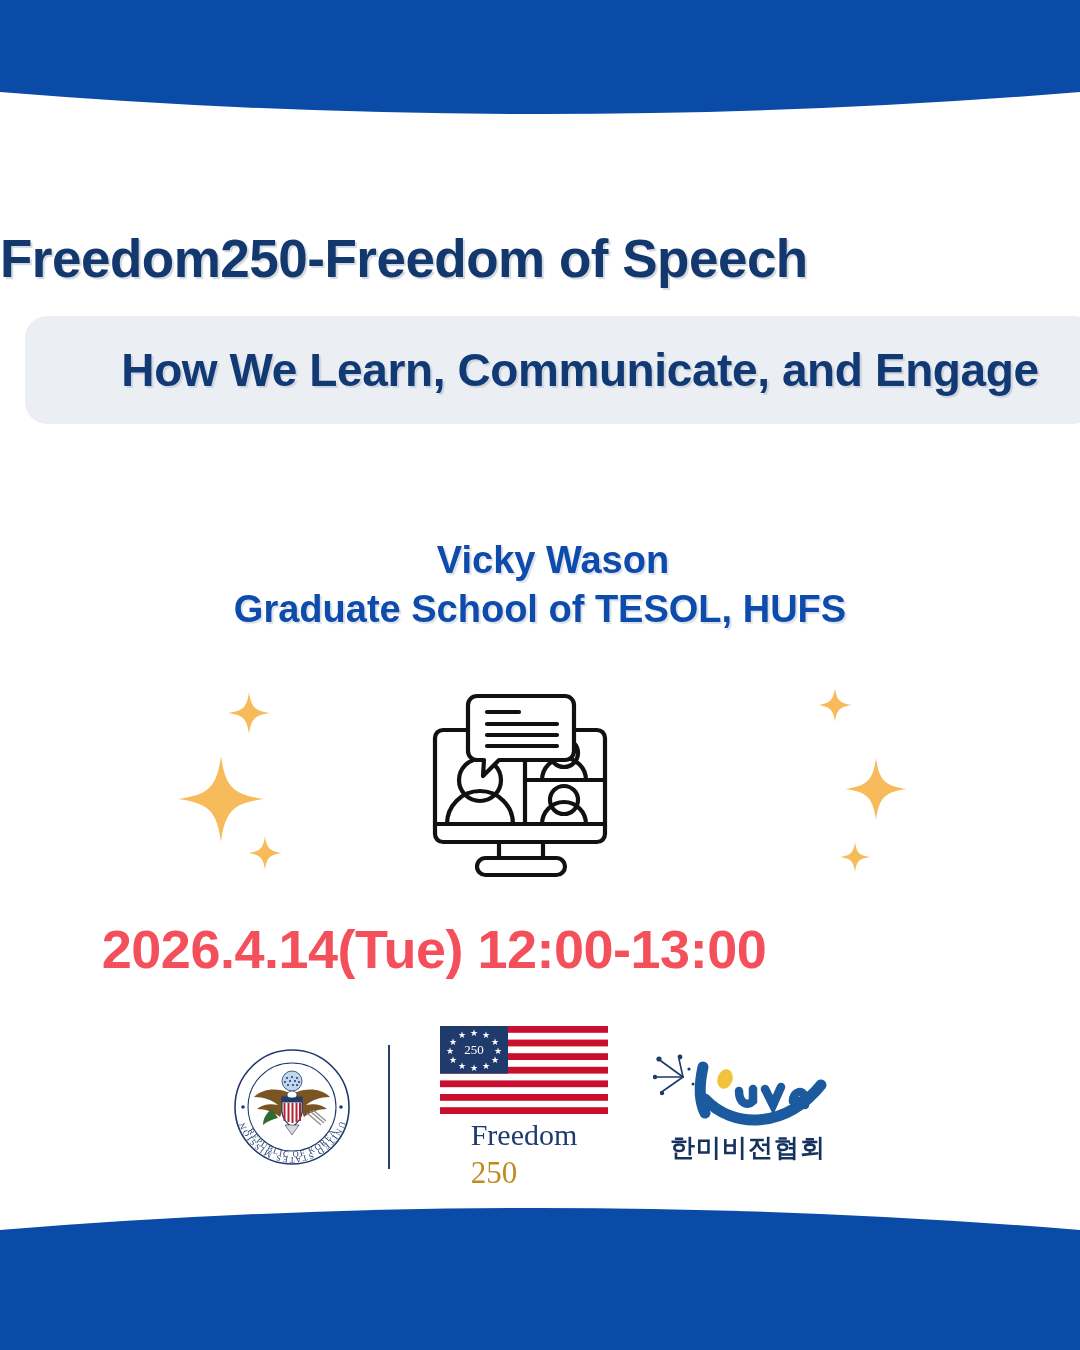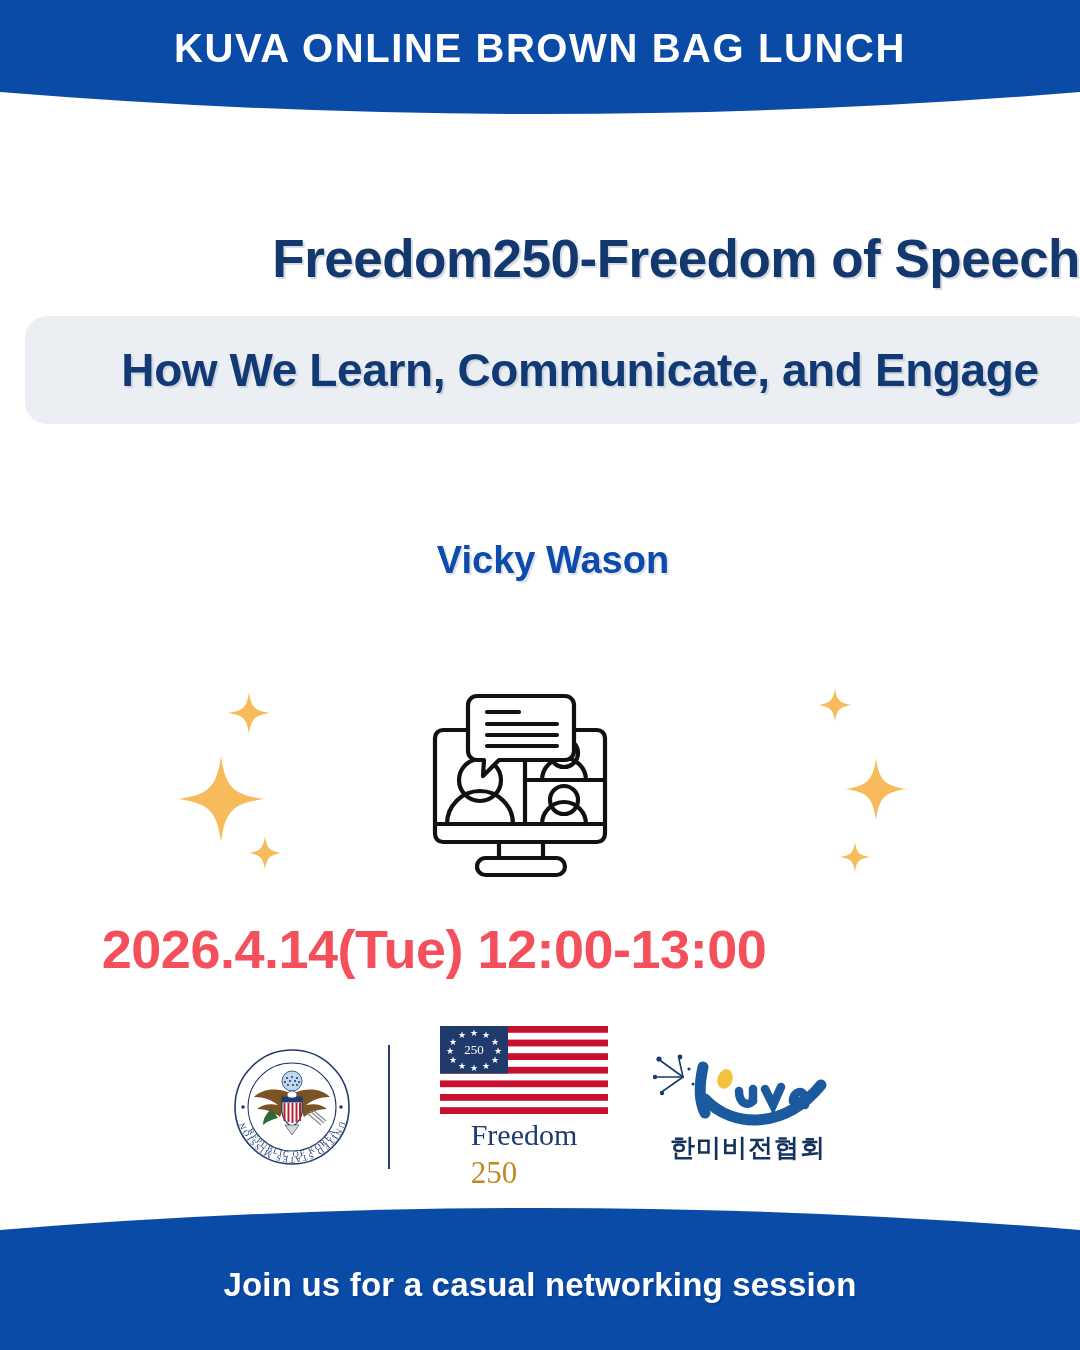--- a/index.html
+++ b/index.html
@@ -18,21 +18,21 @@
   .header-title{
     position:absolute;left:0;top:26px;width:1080px;
     text-align:center;color:#ffffff;
     font-size:40px;font-weight:bold;letter-spacing:1.6px;
     z-index:3;
   }
 
   
   .main-title{
     position:absolute;left:0;top:228px;width:1080px;
-    text-align:right;color:#13386E;
+    text-align:left;color:#13386E;
     font-size:53px;font-weight:bold;letter-spacing:-0.5px;
     text-shadow:2px 2px 1px rgba(160,170,185,0.45);
   }
 
   
   .subtitle-box{
     position:absolute;left:25px;top:316px;width:1030px;height:108px;
     background:#EBEFF4;border-radius:22px;
     display:flex;align-items:center;justify-content:center;padding-left:40px;
   }
@@ -95,30 +95,30 @@
 </head>
 <body>
 
 <div class="poster">
 
   <div class="header-band">
     <svg viewBox="0 0 1080 130" preserveAspectRatio="none" aria-hidden="true">
       <path d="M0,0 L1080,0 L1080,92 Q540,136 0,92 Z" fill="#0A4BA8"></path>
     </svg>
   </div>
-  <div class="header-title">KUVA ONLINE BROWN BAG LUNCH</div>
 
   <div class="main-title">Freedom250-Freedom of Speech</div>
 
   <div class="subtitle-box">
     <div class="subtitle-text">How We Learn, Communicate, and Engage</div>
   </div>
 
   <div class="speaker">
     <div class="speaker-name">Vicky Wason</div>
+    <div class="speaker-affil">Graduate School of TESOL, HUFS</div>
   </div>
 
   <div class="illus">
 
     <div class="sparkle" style="left:228px;top:22px;">
       <svg width="42" height="42" viewBox="0 0 100 100">
           <path d="M50 0 C55 36 64 45 100 50 C64 55 55 64 50 100 C45 64 36 55 0 50 C36 45 45 36 50 0 Z" fill="#F8BB5C"></path>
         </svg>
     </div>
     <div class="sparkle" style="left:178px;top:86px;">
@@ -323,15 +323,14 @@
       </div>
       <div class="kuva-kr">한미비전협회</div>
     </div>
   </div>
 
   <div class="footer-band">
     <svg viewBox="0 0 1080 150" preserveAspectRatio="none" aria-hidden="true">
       <path d="M0,30 Q540,-14 1080,30 L1080,150 L0,150 Z" fill="#0A4BA8"></path>
     </svg>
   </div>
-  <div class="footer-text">Join us for a casual networking session</div>
 
 </div>
 
 </body></html>

